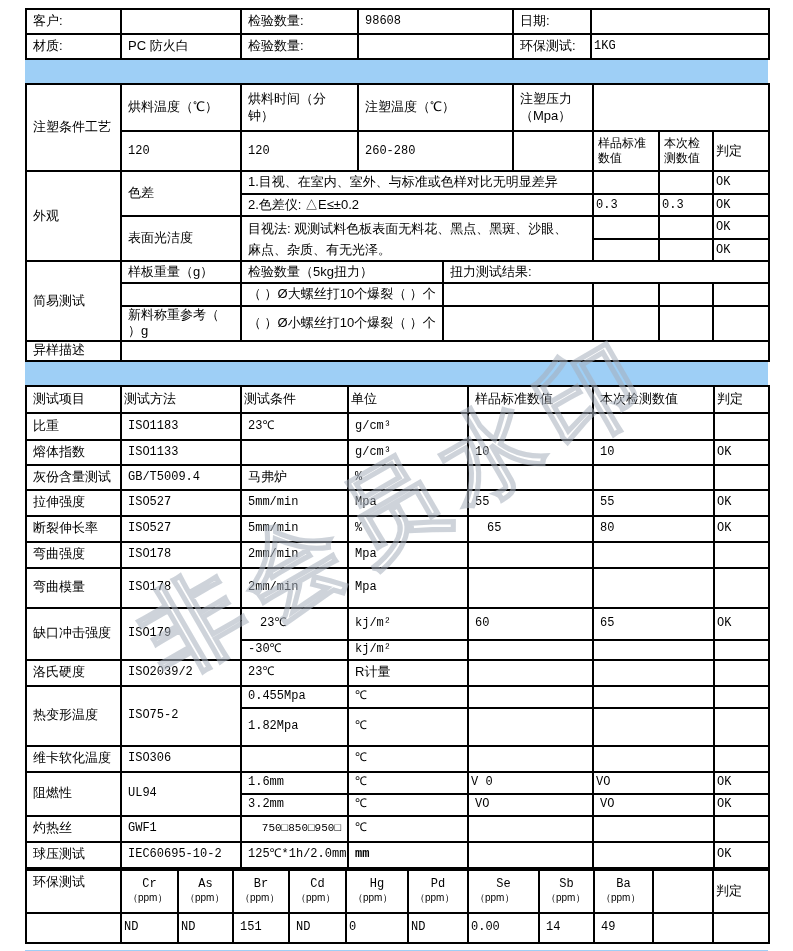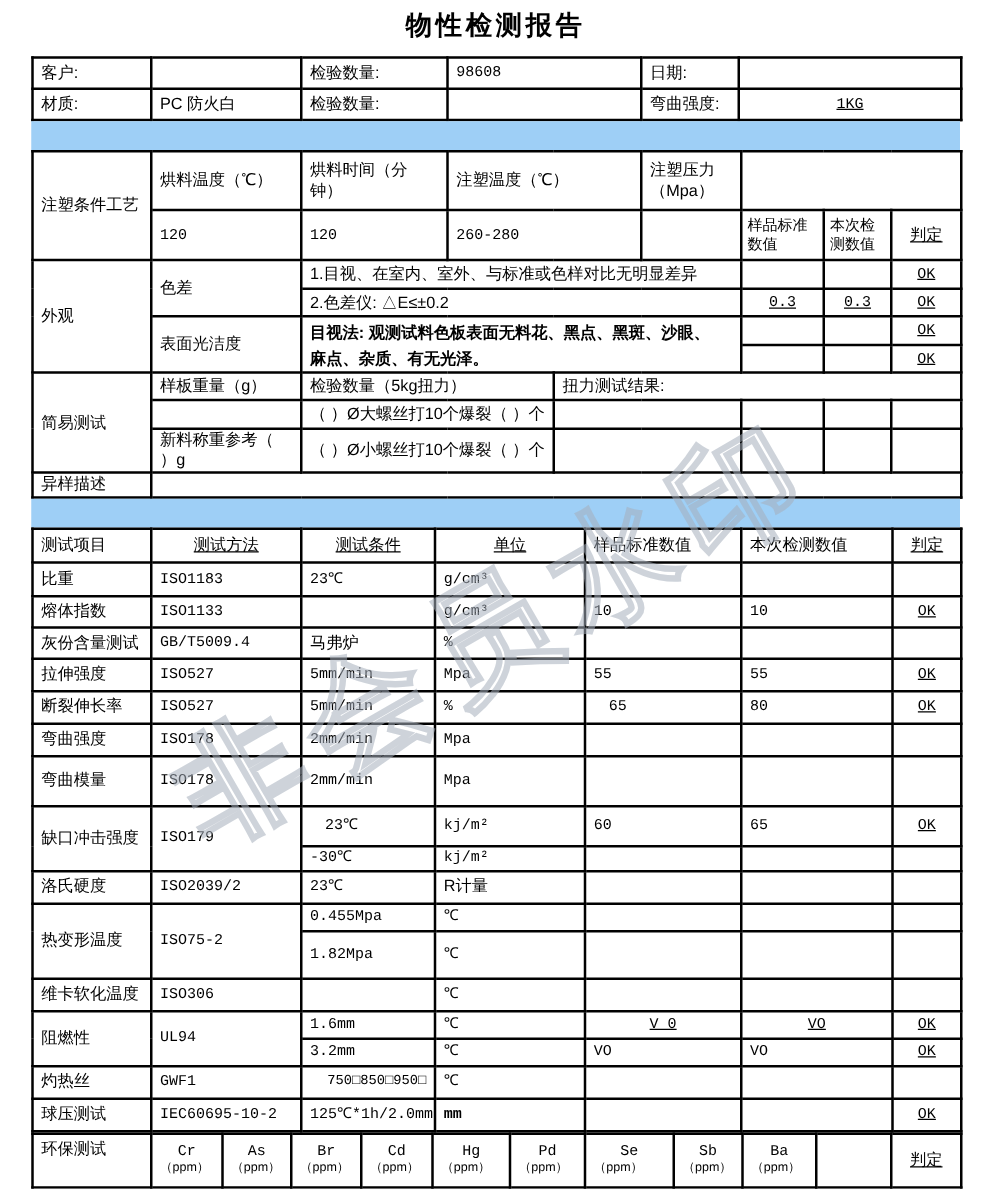--- a/index.html
+++ b/index.html
@@ -11,45 +11,44 @@
   .title{
     text-align:center;font-size:21px;font-weight:bold;letter-spacing:3px;
     margin:0 0 11px 0;line-height:26px;
   }
   table{border-collapse:collapse;table-layout:fixed;width:743px;}
   td{
     border:2px solid #000;font-size:13px;padding:0 6px;overflow:hidden;
     vertical-align:middle;line-height:1.25;
   }
   .lat{font-family:"Liberation Mono","DejaVu Sans Mono",monospace;font-size:12px;}
-  .c{text-align:center;padding:0 2px;text-decoration:underline;}
+  .c{text-align:left;padding:0 2px;}
   .sm{font-size:11px;text-align:right;}
   .hdr2{font-size:12px;padding:0 4px;}
   .ind{padding-left:18px;}
   .vtop{vertical-align:top;padding-top:3px;}
   .b{font-weight:bold;}
   .bar{width:743px;height:23px;background:#9ECFF6;}
   .bar-last{margin-top:6px;}
   .two-line span{display:block;}
   .env-el{display:block;text-align:center;font-family:"Liberation Mono","DejaVu Sans Mono",monospace;font-size:12px;}
   .env-unit{display:block;text-align:left;font-size:10px;}
-  .wrap2{line-height:21px;font-weight:bold;}
+  .wrap2{line-height:21px;}
   .watermark{
     position:absolute;left:150px;top:598px;z-index:10;pointer-events:none;
     font-size:100px;font-weight:bold;letter-spacing:14px;white-space:nowrap;
     color:transparent;-webkit-text-stroke:2px rgba(165,175,188,0.55);
     transform:rotate(-30deg);transform-origin:0 50%;line-height:100px;
   }
 </style>
 </head>
 <body>
 
 <div class="page">
 
-  <div class="title">物性检测报告</div>
 
   <table>
     <colgroup>
         <col style="width:95px">
         <col style="width:120px">
         <col style="width:117px">
         <col style="width:155px">
         <col style="width:78px">
         <col style="width:178px">
       </colgroup>
@@ -60,21 +59,21 @@
       <td>检验数量:</td>
       <td class="lat">98608</td>
       <td>日期:</td>
       <td></td>
     </tr>
     <tr style="height:25px">
       <td>材质:</td>
       <td>PC 防火白</td>
       <td>检验数量:</td>
       <td></td>
-      <td>弯曲强度:</td>
+      <td>环保测试:</td>
       <td class="lat c">1KG</td>
     </tr>
   </tbody>
     </table>
 
   <div class="bar"></div>
 
   <table>
     <colgroup>
         <col style="width:95px">

